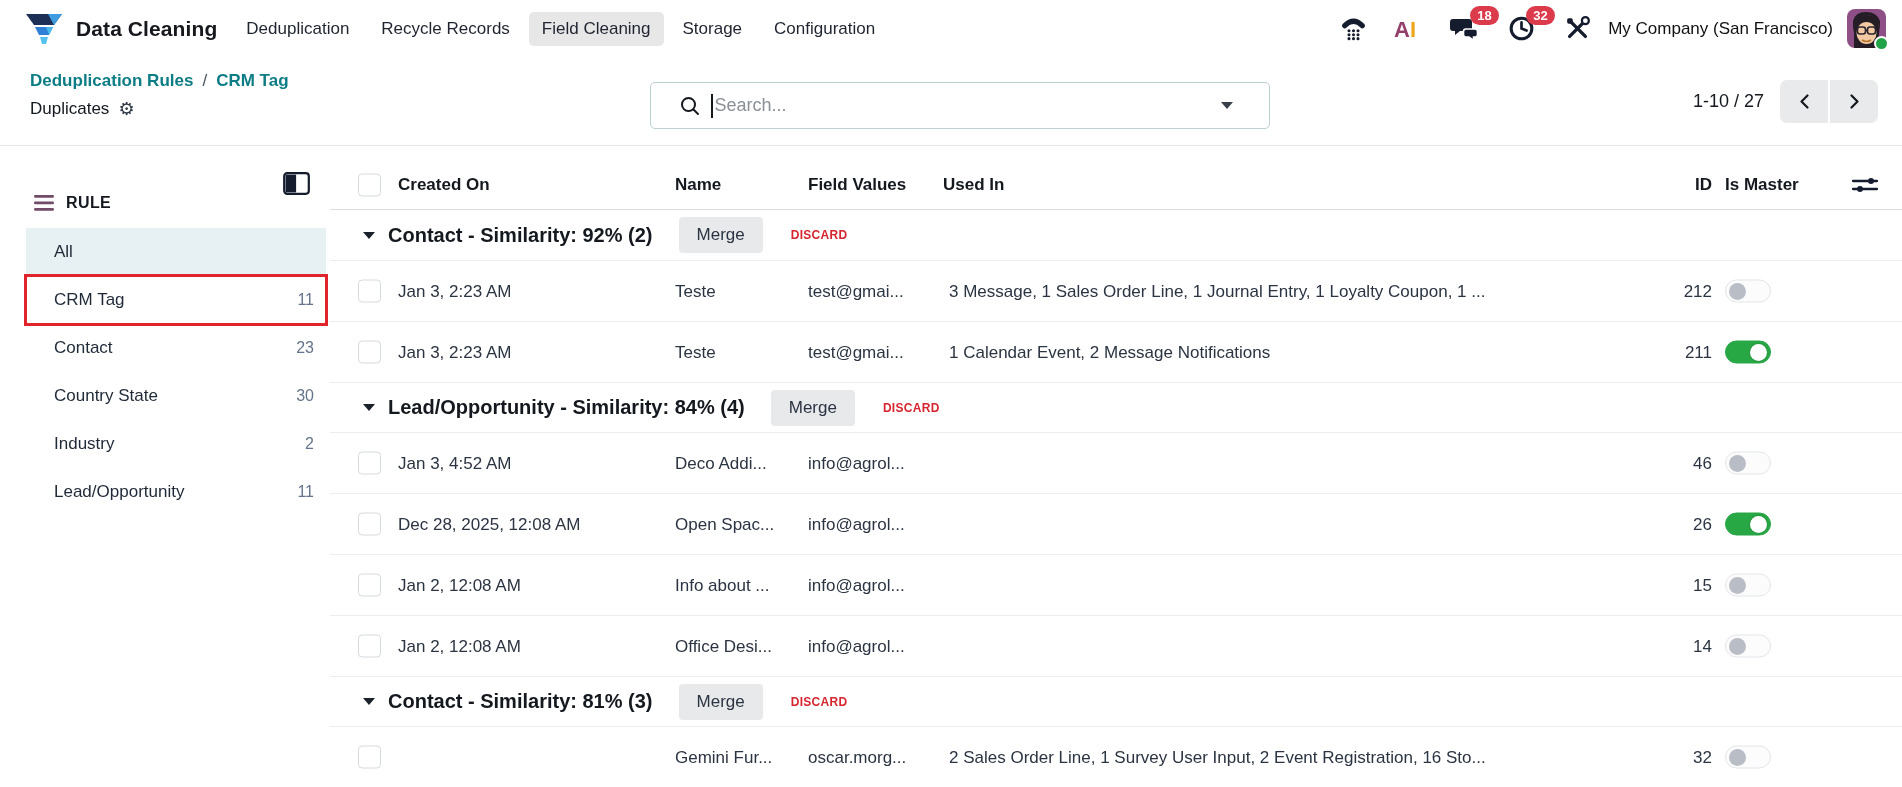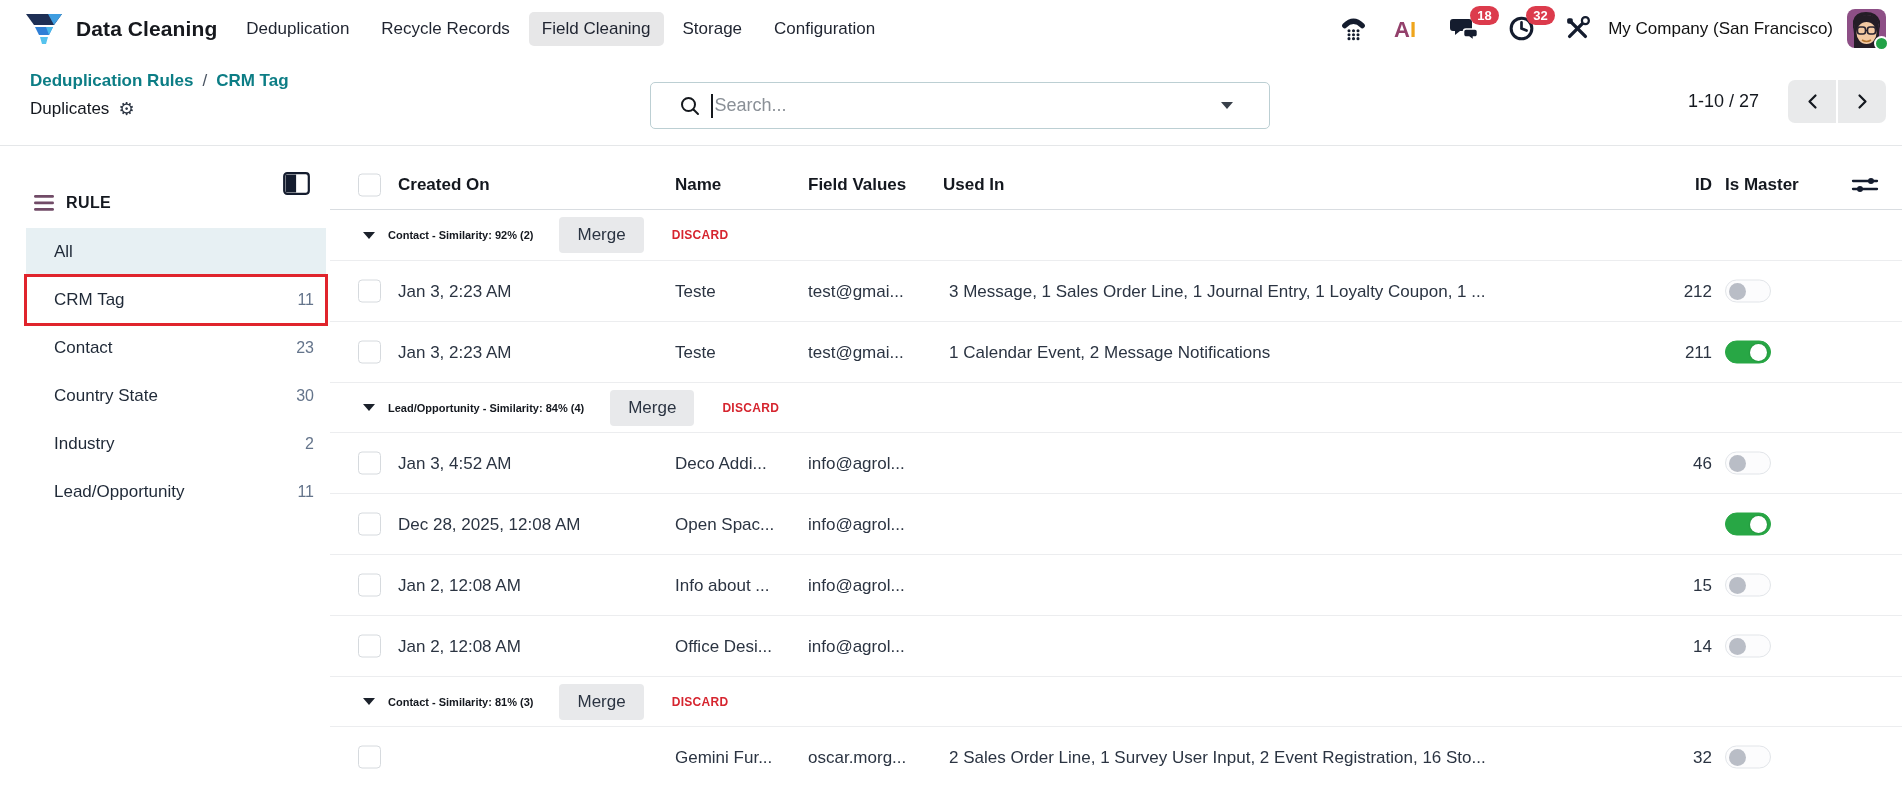--- a/index.html
+++ b/index.html
@@ -39,21 +39,21 @@
   .view-title-row{position:absolute;left:30px;top:42px;display:flex;align-items:center;gap:9px;}
   .view-title{font-size:17px;color:#14181f;}
   .gear{font-family:"DejaVu Sans",sans-serif;font-size:18px;color:#2b3442;cursor:pointer;line-height:1;}
   .searchbar{position:absolute;left:650px;top:25px;width:620px;height:47px;border:1px solid #bccfd3;
     border-radius:5px;display:flex;align-items:center;padding:0 28px;background:#fff;}
   .search-glyph{margin-right:10px;flex:none;display:flex;}
   .cursor-bar{width:1.5px;height:24px;background:#15181d;margin-right:2px;}
   .search-placeholder{font-size:18px;color:#8a9097;flex:1;}
   .search-caret{width:0;height:0;border-left:6px solid transparent;border-right:6px solid transparent;
     border-top:7px solid #39404a;margin-right:8px;cursor:pointer;}
-  .pager{position:absolute;right:16px;top:0;height:89px;display:flex;align-items:center;gap:29px;}
+  .pager{position:absolute;right:24px;top:0;height:89px;display:flex;align-items:center;gap:16px;}
   .pager-range{font-size:18px;color:#14181f;}
   .pager-btns{display:flex;gap:2px;}
   .pager-btn{width:48px;height:43px;background:#e9eaeb;border:none;display:flex;align-items:center;
     justify-content:center;cursor:pointer;}
   .pager-btn.prev{border-radius:7px 0 0 7px;}
   .pager-btn.next{border-radius:0 7px 7px 0;}
 
   
   .content{position:absolute;top:146px;left:0;right:0;bottom:0;background:#fff;}
 
@@ -80,21 +80,21 @@
   .col-sliders{position:absolute;right:22px;top:50%;transform:translateY(-50%);cursor:pointer;display:flex;}
 
   .checkbox{width:23px;height:23px;border:1px solid #d6dade;border-radius:4px;background:#fff;
     display:inline-block;cursor:pointer;}
 
   .group-row{position:relative;height:50px;display:flex;align-items:center;padding-left:33px;
     border-top:1px solid #ecedef;background:#fff;}
   .group-row:first-child{border-top:none;}
   .caret{width:0;height:0;border-left:6px solid transparent;border-right:6px solid transparent;
     border-top:7.5px solid #1b212b;margin-right:13px;cursor:pointer;flex:none;}
-  .group-label{font-size:11px;font-weight:700;color:#14181f;white-space:nowrap;}
+  .group-label{font-size:20px;font-weight:700;color:#14181f;white-space:nowrap;}
   .merge-btn{margin-left:26px;height:36px;padding:0 18px;background:#e8e9eb;border:none;border-radius:4px;
     font-size:17px;color:#2b3442;font-family:inherit;cursor:pointer;}
   .discard-link{margin-left:28px;font-size:12px;font-weight:700;color:var(--danger);
     letter-spacing:.3px;cursor:pointer;}
 
   .data-row{position:relative;height:61px;border-top:1px solid #ecedef;background:#fff;font-size:17px;color:#2b3442;}
   .data-row .cell{line-height:61px;}
   .data-row .checkbox{position:absolute;left:28px;top:50%;transform:translateY(-50%);}
   .c-created_on{left:68px;} .c-name{left:345px;max-width:125px;overflow:hidden;}
   .c-field_values{left:478px;max-width:130px;overflow:hidden;}
@@ -340,20 +340,21 @@
             <span class="toggle off">
               <span class="knob"></span>
             </span>
           </div>
           <div class="data-row">
             <span class="checkbox"></span>
             <span class="cell c-created_on">Dec 28, 2025, 12:08 AM</span>
             <span class="cell c-name">Open Spac...</span>
             <span class="cell c-field_values">info@agrol...</span>
             <span class="cell c-used_in"></span>
+            <span class="cell c-id">26</span>
             <span class="toggle on">
               <span class="knob"></span>
             </span>
           </div>
           <div class="data-row">
             <span class="checkbox"></span>
             <span class="cell c-created_on">Jan 2, 12:08 AM</span>
             <span class="cell c-name">Info about ...</span>
             <span class="cell c-field_values">info@agrol...</span>
             <span class="cell c-used_in"></span>

